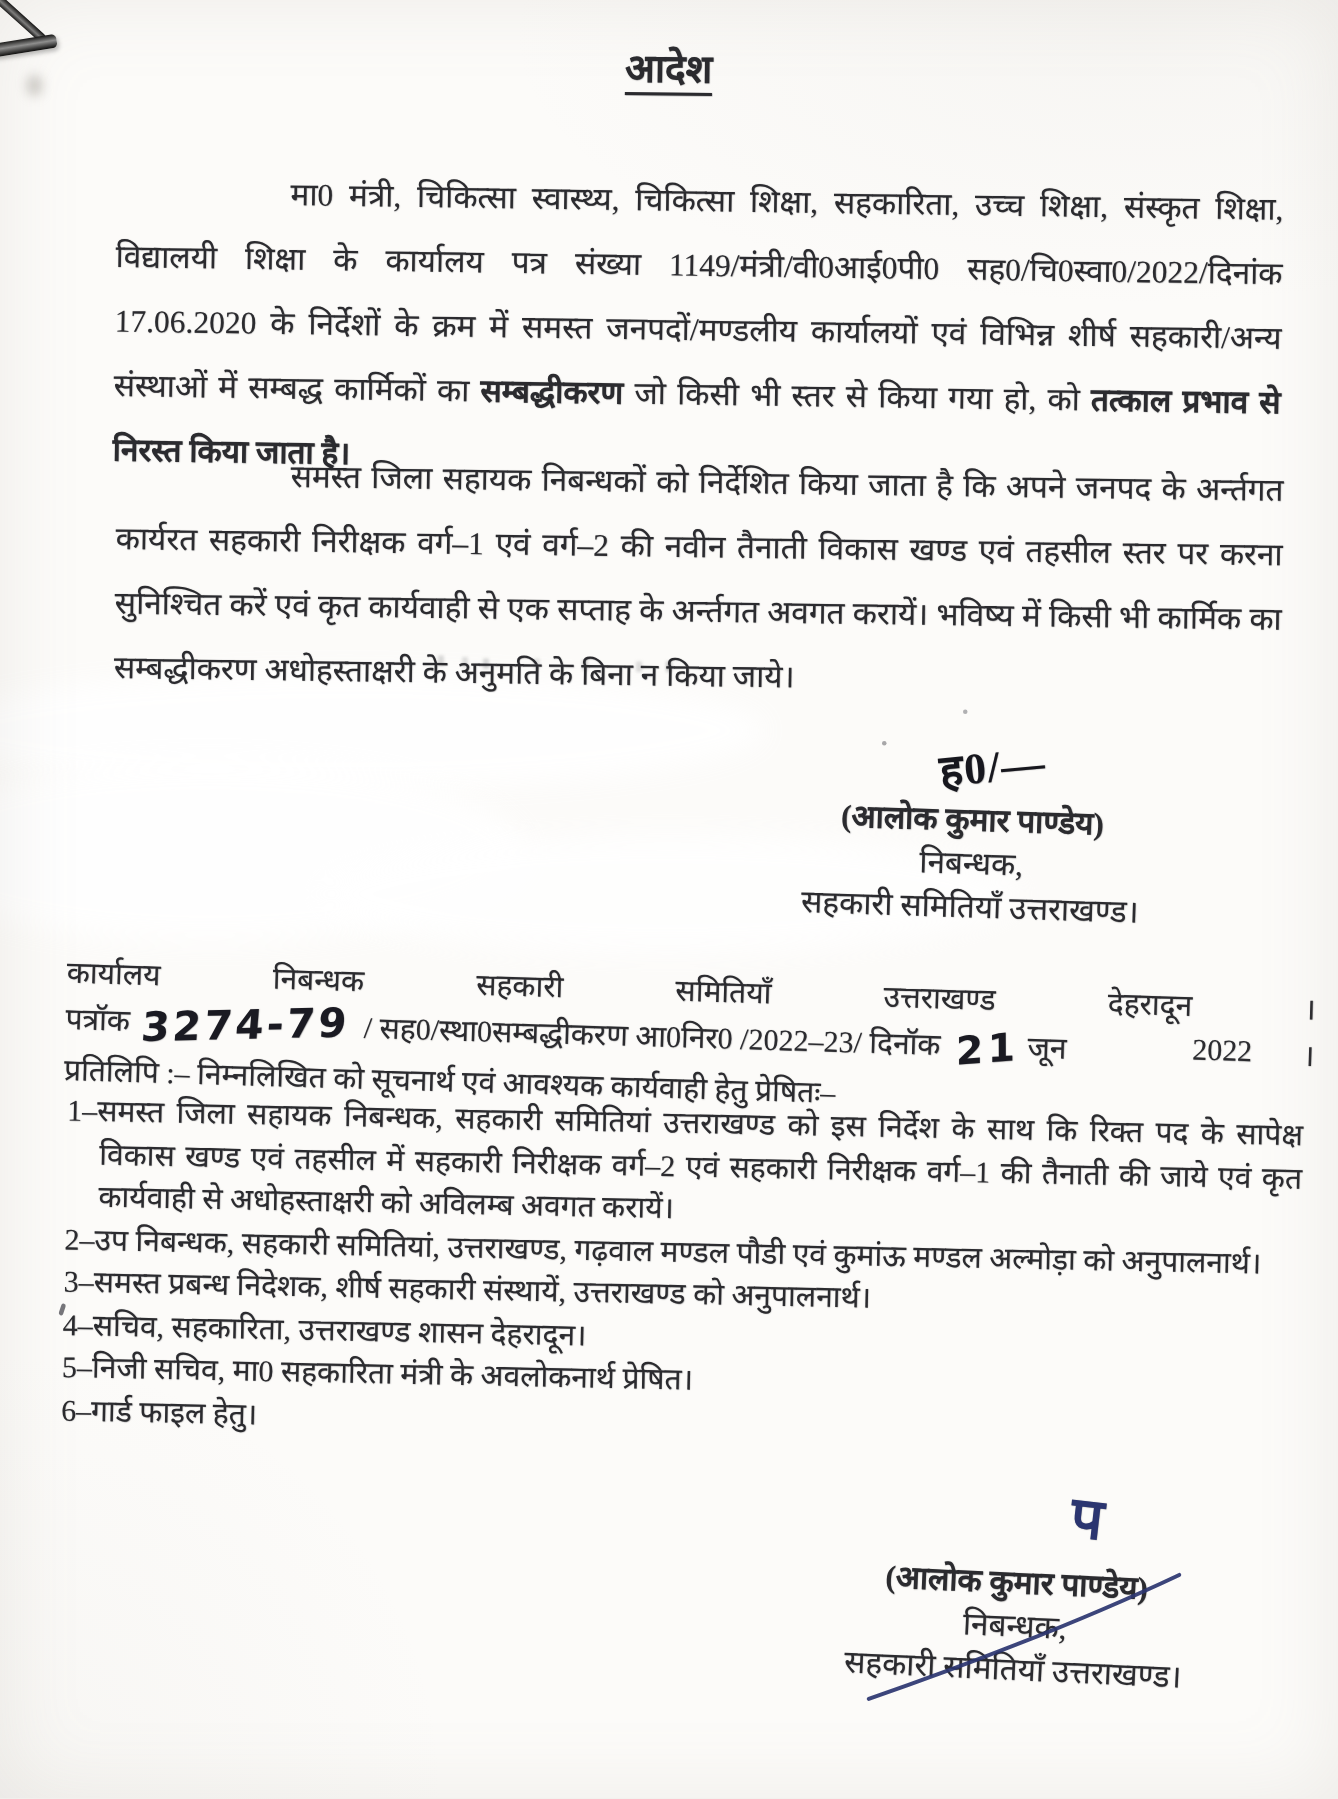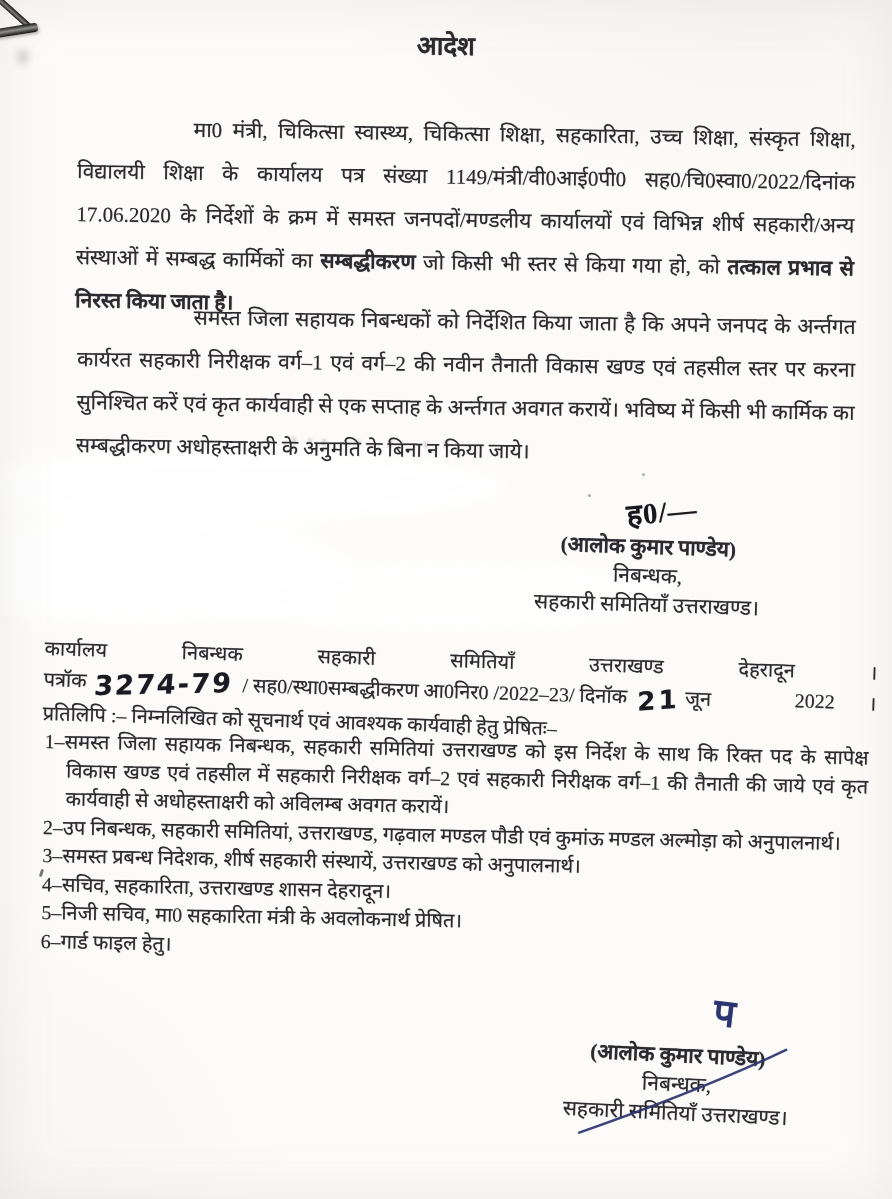--- a/index.html
+++ b/index.html
@@ -43,21 +43,21 @@
     filter:blur(1px);opacity:.55;
     box-shadow:16px 1px 0 #c6c6c6,30px 2px 0 #bcbcbc,64px 2px 0 #cccccc,
                96px 3px 0 #b4b4b4,132px 4px 0 #c2c2c2,152px 4px 0 #a3a3a3;}
   .speck{position:absolute;border-radius:2px;background:#54545a;opacity:.8;}
   .speck1{left:40px;top:869px;width:3px;height:8px;transform:rotate(18deg);}
   .speck2{left:588px;top:494px;width:3px;height:3px;opacity:.5;}
   .speck3{left:642px;top:473px;width:3px;height:3px;opacity:.45;}
 
   .title-wrap{position:absolute;left:0;top:22px;width:892px;text-align:center;
     transform:rotate(0.6deg);transform-origin:left top;}
-  .title{font-size:26px;font-weight:bold;
+  .title{font-size:26px;font-weight:bold;text-decoration:underline;
     text-underline-offset:7px;text-decoration-thickness:1.5px;}
 
   .para{position:absolute;left:78px;width:778px;font-size:21px;line-height:43px;
     text-align:justify;text-indent:116px;transform-origin:left top;}
   .para1{top:86px;transform:rotate(0.85deg);}
   .para2{top:274px;transform:rotate(0.8deg);}
   .b{font-weight:bold;}
 
   .sig{position:absolute;text-align:center;transform-origin:left top;font-size:21px;line-height:29px;}
   .sig-top{left:470px;top:492px;width:360px;transform:rotate(1.8deg);}

